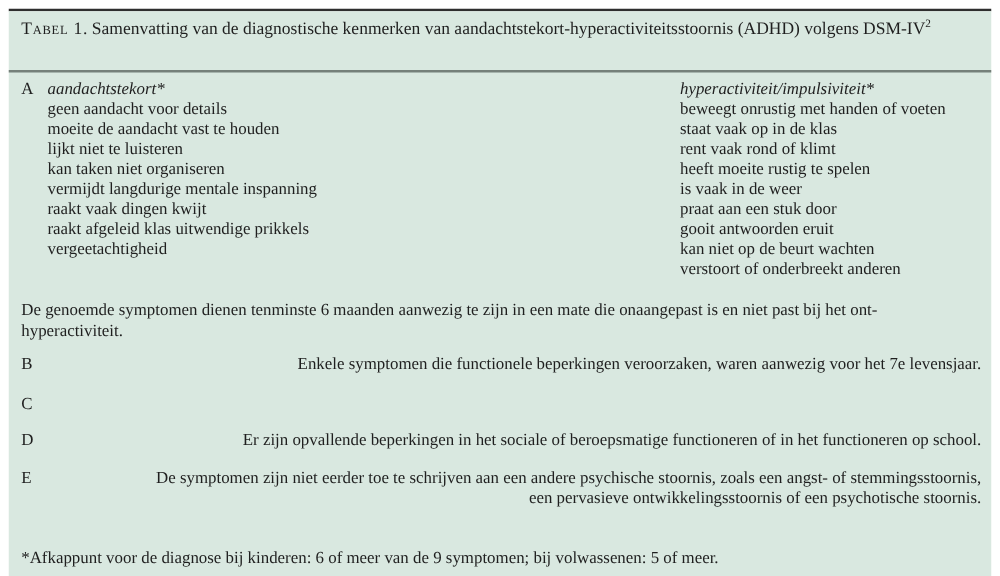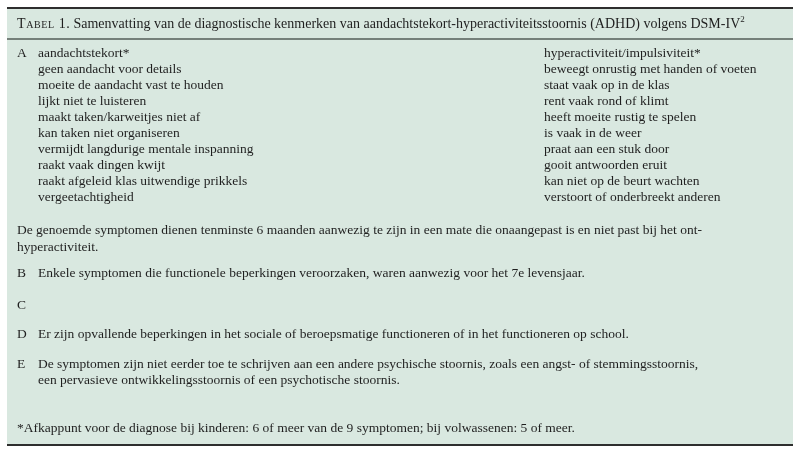--- a/index.html
+++ b/index.html
@@ -22,21 +22,21 @@
     width: 786px;
   }
   .rule-dark {
     height: 2px;
     background: #2e2e2e;
   }
   .panel {
     background: #d9e8e0;
   }
   .title-row {
-    padding: 6px 4px 6px 10px;
+    padding: 6px 4px 24px 10px;
     font-size: 14px;
     line-height: 17px;
     white-space: nowrap;
   }
   .tabel-label {
     font-variant: small-caps;
     letter-spacing: 0.6px;
     margin-right: 3px;
   }
   .title-row sup {
@@ -62,34 +62,35 @@
     flex: 0 0 21px;
   }
   .col-left {
     width: 506px;
     flex: 0 0 506px;
   }
   .col-right {
     flex: 1;
   }
   .col-header {
+    font-style: italic;
   }
   .note {
     margin-top: 16px;
     line-height: 17px;
   }
   .crit-section {
     display: flex;
     line-height: 16px;
   }
   .crit-b { margin-top: 10px; }
   .crit-c { margin-top: 16px; }
   .crit-d { margin-top: 13px; }
   .crit-e { margin-top: 14px; }
-  .crit-body { flex: 1; }
+  .crit-body { flex: 1; text-align: right; }
   .footnote {
     margin-top: 32px;
     line-height: 16px;
   }
 </style>
 </head>
 <body>
 
 <div class="figure">
   <div class="rule-dark"></div>
@@ -104,21 +105,20 @@
 
     <div class="content">
 
       <div class="section-a">
         <div class="crit-label">A</div>
         <div class="col-left">
           <div class="col-header">aandachtstekort*</div>
           <div>geen aandacht voor details</div>
           <div>moeite de aandacht vast te houden</div>
           <div>lijkt niet te luisteren</div>
-          <div>maakt taken/karweitjes niet af</div>
           <div>kan taken niet organiseren</div>
           <div>vermijdt langdurige mentale inspanning</div>
           <div>raakt vaak dingen kwijt</div>
           <div>raakt afgeleid klas uitwendige prikkels</div>
           <div>vergeetachtigheid</div>
         </div>
         <div class="col-right">
           <div class="col-header">hyperactiviteit/impulsiviteit*</div>
           <div>beweegt onrustig met handen of voeten</div>
           <div>staat vaak op in de klas</div>

